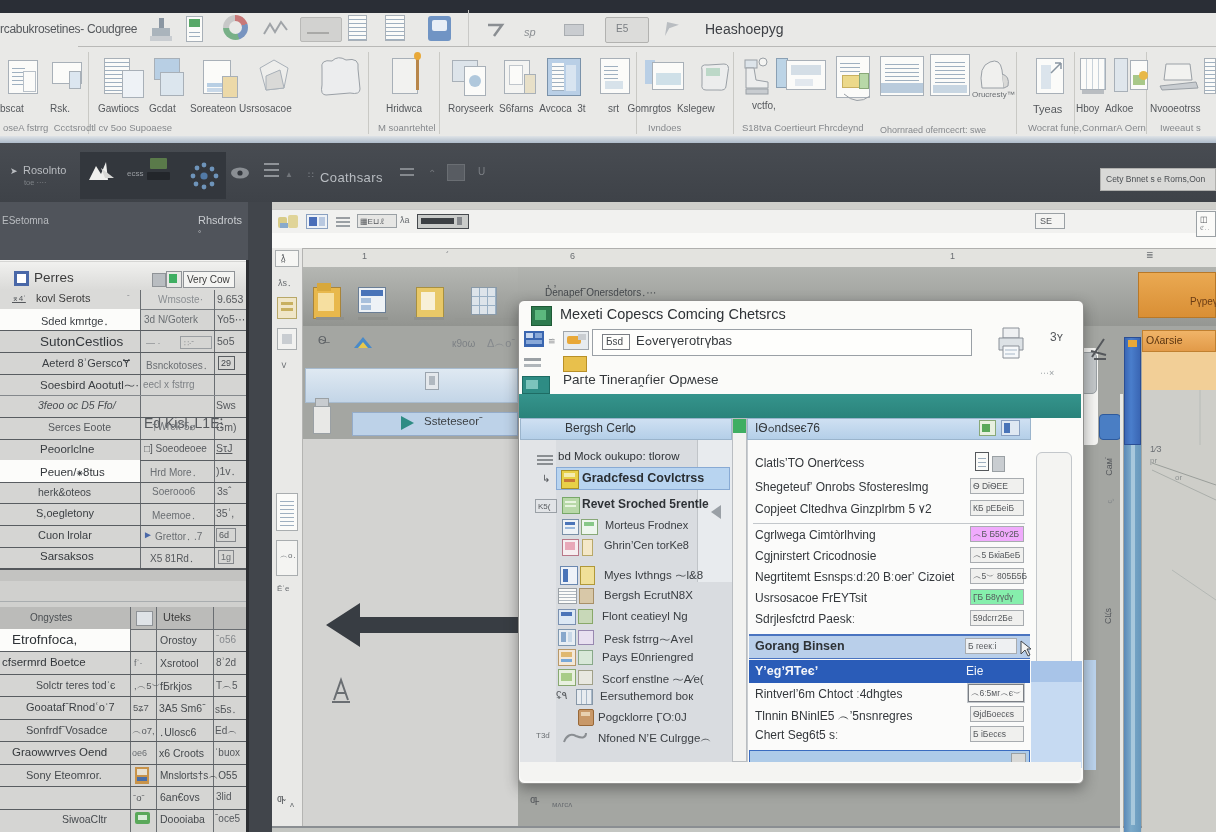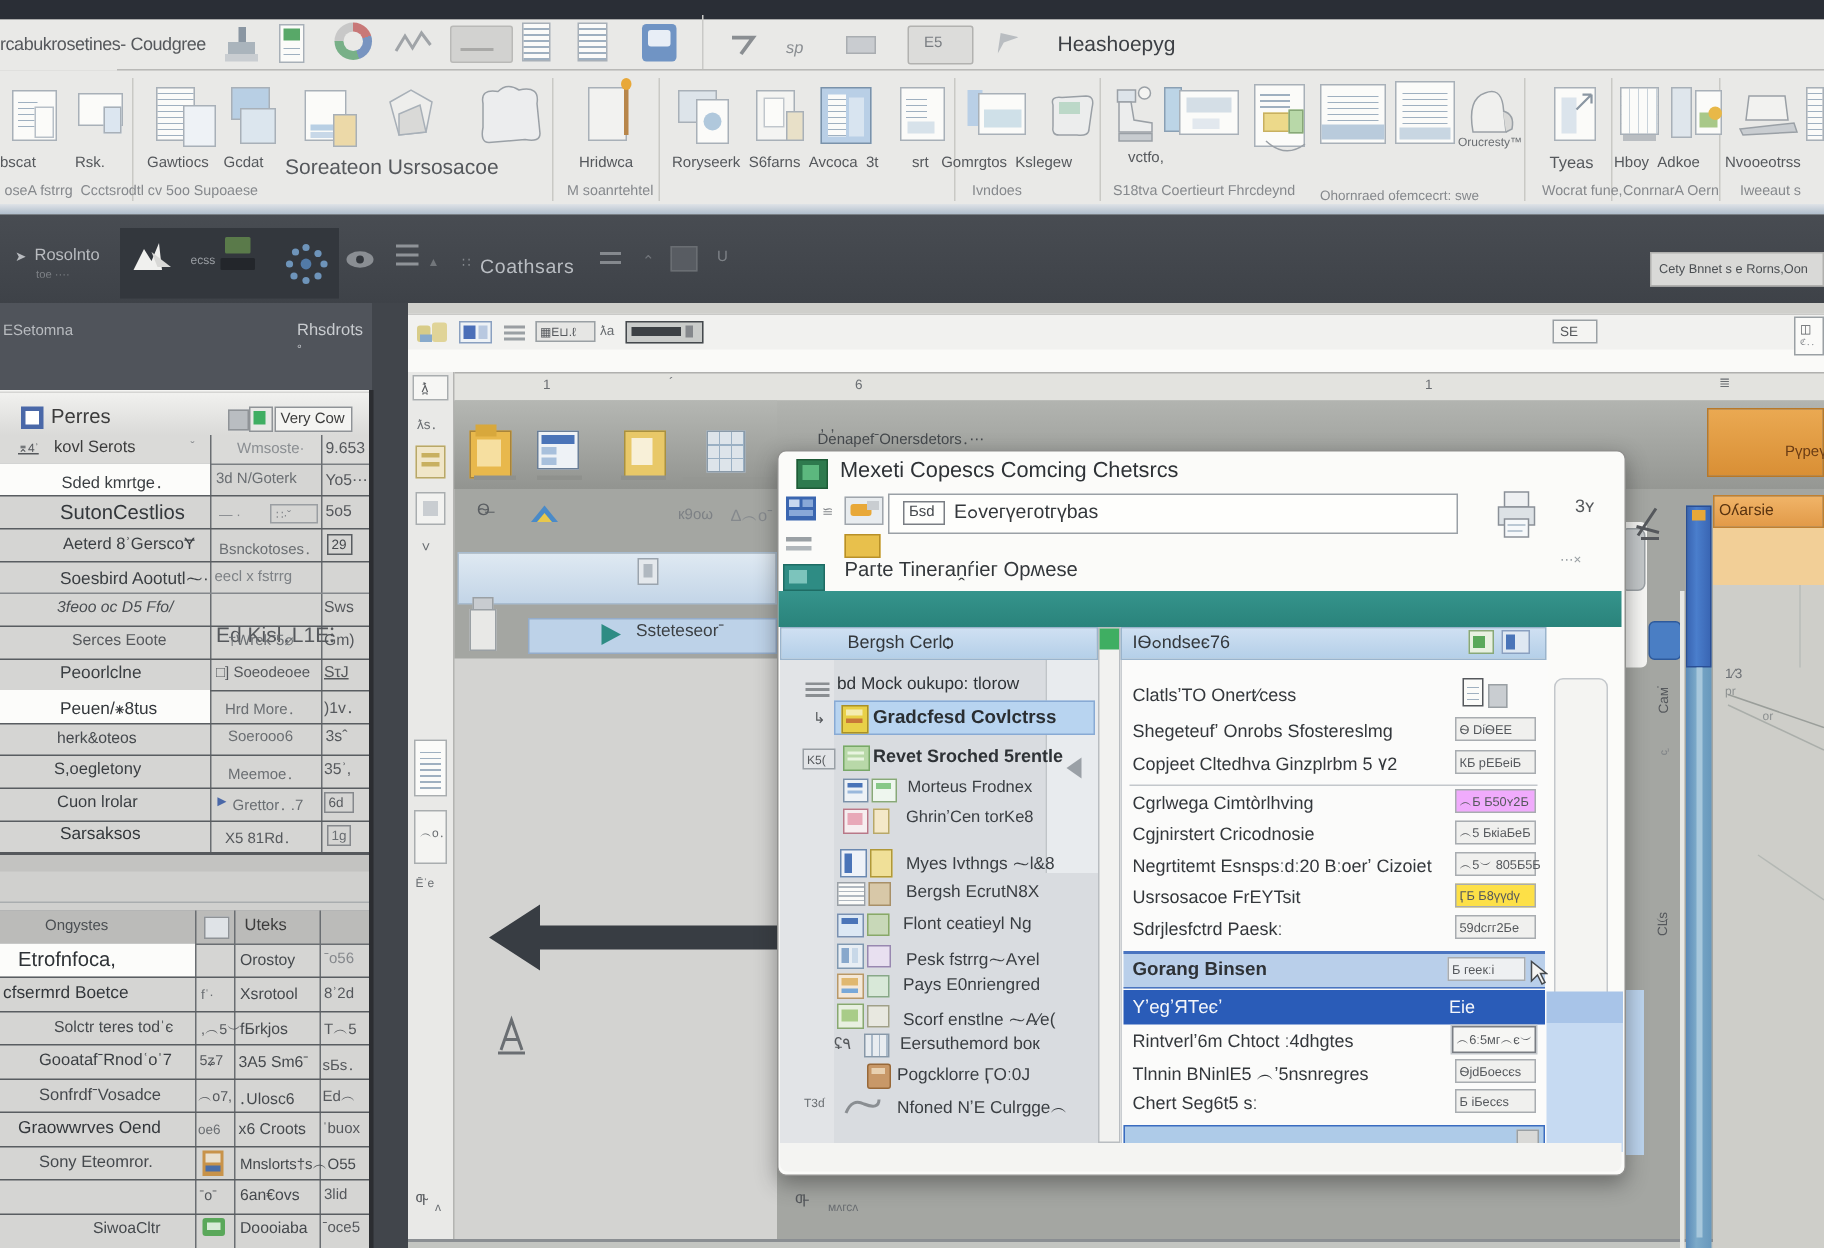--- a/index.html
+++ b/index.html
@@ -197,21 +197,21 @@
         <path d="M10 4 L34 4 L36 20 L8 20 Z" fill="#f2f2f0" stroke="#9aa0a6"></path>
         <path d="M4 26 L40 22 L42 28 L6 30 Z" fill="#c9cdd1" stroke="#9aa0a6"></path>
       </svg>
 
   <div class="ric lines" style="left:1204px;top:58px;width:12px;height:36px"></div>
 
   <div class="t" style="left:0px;top:103px;font-size:10px;color:#55585c">bscat</div>
   <div class="t" style="left:50px;top:103px;font-size:10px;color:#55585c">Rsk.</div>
   <div class="t" style="left:98px;top:103px;font-size:10px;color:#55585c">Gawtiocs</div>
   <div class="t" style="left:149px;top:103px;font-size:10px;color:#55585c">Gcdat</div>
-  <div class="t" style="left:190px;top:103px;font-size:14px;color:#55585c">Soreateon Usrsosacoe</div>
+  <div class="t" style="left:190px;top:103px;font-size:10px;color:#55585c">Soreateon Usrsosacoe</div>
   <div class="t" style="left:386px;top:103px;font-size:10px;color:#55585c">Hridwca</div>
   <div class="t" style="left:448px;top:103px;font-size:10px;color:#55585c">Roryseerk&nbsp;&nbsp;S6farns&nbsp;&nbsp;Avcoca&nbsp;&nbsp;3t</div>
   <div class="t" style="left:608px;top:103px;font-size:10px;color:#55585c">srt&nbsp;&nbsp;&nbsp;Gomrgtos&nbsp;&nbsp;Kslegew</div>
   <div class="t" style="left:752px;top:100px;font-size:10px;color:#55585c">vctfo,</div>
   <div class="t" style="left:1033px;top:103px;font-size:11px;color:#55585c">Tyeas</div>
   <div class="t" style="left:1076px;top:103px;font-size:10px;color:#55585c">Hboy&nbsp;&nbsp;Adkoe</div>
   <div class="t" style="left:1150px;top:103px;font-size:10px;color:#55585c">Nvooeotrss</div>
 
   <div class="t" style="left:3px;top:122px;font-size:9.5px;color:#85888c">oseA fstrrg&nbsp;&nbsp;Ccctsrodtl cv 5oo Supoaese</div>
   <div class="t" style="left:378px;top:122px;font-size:9.5px;color:#85888c">M soanrtehtel</div>
@@ -768,38 +768,38 @@
         </div>
     <div class="t" style="left:755px;top:549px;font-size:12px;color:#33373b">Cgjnirstert Cricodnosіe</div>
     <div class="a" style="left:970px;top:547px;width:54px;height:16px;background:#f0f0ee;border:1px solid #a8acb0;box-sizing:border-box">
           <div class="t" style="left:2px;top:2px;font-size:8.5px;color:#55585c">︵5 БкіаБеБ</div>
         </div>
     <div class="t" style="left:755px;top:570px;font-size:12px;color:#33373b">Negrtitemt Esnspsːdː20 Bːoerʼ Cizoiet</div>
     <div class="a" style="left:970px;top:568px;width:54px;height:16px;background:#f0f0ee;border:1px solid #a8acb0;box-sizing:border-box">
           <div class="t" style="left:2px;top:2px;font-size:8.5px;color:#55585c">︵5︶ 805Б5Б</div>
         </div>
     <div class="t" style="left:755px;top:591px;font-size:12px;color:#33373b">Usrsosacoe FrEYTsit</div>
-    <div class="a" style="left:970px;top:589px;width:54px;height:16px;background:#fde047;border:1px solid #a8acb0;box-sizing:border-box">
+    <div class="a" style="left:970px;top:589px;width:54px;height:16px;background:#86efac;border:1px solid #a8acb0;box-sizing:border-box">
           <div class="t" style="left:2px;top:2px;font-size:8.5px;color:#55585c">ӶБ Б8үүԁү</div>
         </div>
     <div class="t" style="left:755px;top:612px;font-size:12px;color:#33373b">Sdrjlesfctrd Paeskː</div>
     <div class="a" style="left:970px;top:610px;width:54px;height:16px;background:#f0f0ee;border:1px solid #a8acb0;box-sizing:border-box">
           <div class="t" style="left:2px;top:2px;font-size:8.5px;color:#55585c">59ԁсгг2Бе</div>
         </div>
 
     <div class="a" style="left:749px;top:634px;width:281px;height:25px;background:#b9cfea;border-top:2px solid #4a74c0;border-bottom:1px solid #4a74c0;box-sizing:border-box"></div>
     <div class="t" style="left:755px;top:639px;font-size:12.5px;font-weight:bold;color:#2e3236">Gorang Binsen</div>
     <div class="a" style="left:965px;top:638px;width:52px;height:16px;background:#eef0f2;border:1px solid #a8acb0;box-sizing:border-box">
           <div class="t" style="left:2px;top:2px;font-size:8.5px;color:#55585c">Б геекːі</div>
         </div>
     <svg class="a" style="left:1018px;top:640px" width="14" height="18">
           <path d="M3 1 L3 14 L7 10 L10 16 L12 15 L9 9 L13 9 Z" fill="#f4f4f2" stroke="#45494d"></path>
         </svg>
     <div class="a" style="left:749px;top:660px;width:281px;height:23px;background:#2a5cb8"></div>
-    <div class="t" style="left:755px;top:664px;font-size:12.5px;font-weight:normal;color:#f4f6fa">YʼegʼЯТеєʼ</div>
+    <div class="t" style="left:755px;top:664px;font-size:12.5px;font-weight:bold;color:#f4f6fa">YʼegʼЯТеєʼ</div>
     <div class="t" style="left:966px;top:664px;font-size:12px;color:#f4f6fa">Eіе</div>
     <div class="t" style="left:755px;top:687px;font-size:12px;color:#33373b">Rintverlʼ6m Chtoct ː4dhgtes</div>
     <div class="a" style="left:968px;top:684px;width:56px;height:18px;background:#f6f6f4;border:1px solid #7a7e84;box-shadow:0 0 0 1px #c3c7cb;box-sizing:border-box">
           <div class="t" style="left:2px;top:3px;font-size:8.5px;color:#55585c">︵6ː5мг︵є︶</div>
         </div>
     <div class="t" style="left:755px;top:708px;font-size:12px;color:#33373b">Tlnnin BNinlE5 ︵ʼ5nsnregres</div>
     <div class="a" style="left:970px;top:706px;width:54px;height:16px;background:#f0f0ee;border:1px solid #a8acb0;box-sizing:border-box">
           <div class="t" style="left:2px;top:2px;font-size:8.5px;color:#55585c">ѲjԁБоесєѕ</div>
         </div>
     <div class="t" style="left:755px;top:728px;font-size:12px;color:#33373b">Chert Seg6t5 sː</div>

